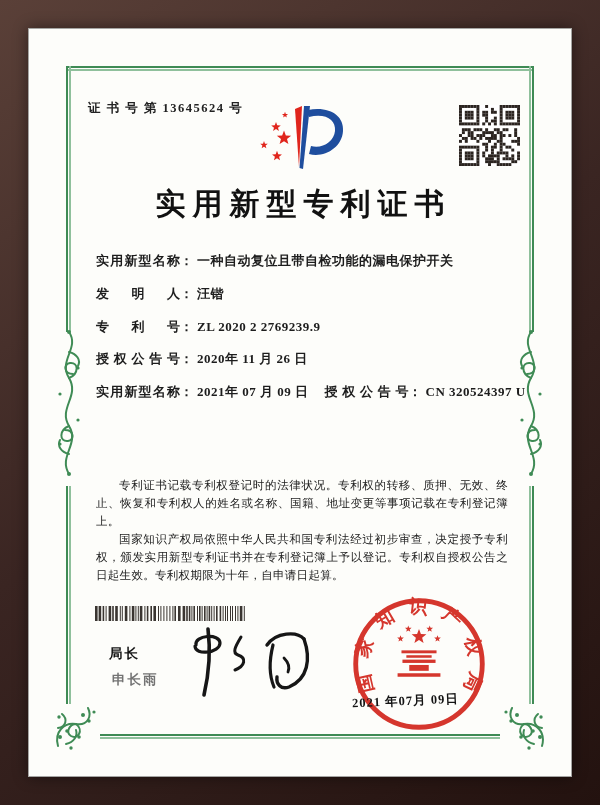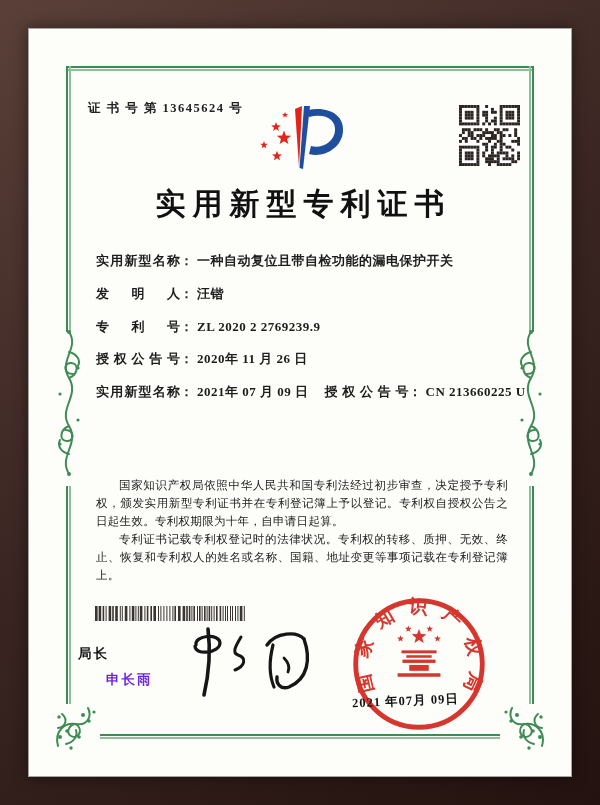--- a/index.html
+++ b/index.html
@@ -29,23 +29,23 @@
   .fields{position:absolute;left:68px;top:224px;width:430px;font-size:13px;font-weight:600;color:#1d1d1d;}
   .frow{height:20px;margin-bottom:12.8px;white-space:nowrap;}
   .flabel{display:inline-block;width:84px;text-align:justify;text-align-last:justify;vertical-align:top;}
   .fcolon{display:inline-block;margin-right:4px;}
   .fvalue{letter-spacing:0.5px;}
   .grant-no{margin-left:16px;font-family:Liberation Mono, monospace;}
   .body-text{position:absolute;left:68px;top:448px;width:412px;font-size:11.5px;line-height:18px;
     color:#222;text-align:justify;letter-spacing:0.3px;}
   .body-text p{margin:0;text-indent:2em;}
   .barcode{position:absolute;left:67px;top:578px;}
-  .director-title{position:absolute;left:50px;top:617px;font-size:13.5px;font-weight:600;letter-spacing:2px;color:#111;
+  .director-title{position:absolute;left:81px;top:617px;font-size:13.5px;font-weight:600;letter-spacing:2px;color:#111;
     font-family:"Liberation Sans","DejaVu Sans",sans-serif;}
-  .director-name{position:absolute;left:78px;top:643px;font-size:13.5px;font-weight:600;letter-spacing:2px;color:#6d28d9;
+  .director-name{position:absolute;left:84px;top:643px;font-size:13.5px;font-weight:600;letter-spacing:2px;color:#737373;
     font-family:"Liberation Sans","DejaVu Sans",sans-serif;}
   .signature{position:absolute;left:147px;top:595px;}
   .seal{position:absolute;left:317px;top:562px;}
   .seal-date{position:absolute;left:324px;top:664px;width:150px;font-size:12.5px;font-weight:600;
     letter-spacing:1px;color:#141414;transform:rotate(-2.5deg);}
 </style>
 </head>
 <body>
 
 <div class="frame" style="--gr: #3f8b55; --grl: #8fc09c; --sr: #d2281e; --lr: #e0251c; --lb: #1f4e9e;">
@@ -379,27 +379,27 @@
       <div class="frow">
         <span class="flabel">发　明　人</span><span class="fcolon">：</span><span class="fvalue">汪锴</span>
       </div>
       <div class="frow">
         <span class="flabel">专　利　号</span><span class="fcolon">：</span><span class="fvalue">ZL 2020 2 2769239.9</span>
       </div>
       <div class="frow">
         <span class="flabel">授权公告号</span><span class="fcolon">：</span><span class="fvalue">2020年 11 月 26 日</span>
       </div>
       <div class="frow">
-        <span class="flabel">实用新型名称</span><span class="fcolon">：</span><span class="fvalue">2021年 07 月 09 日</span><span class="flabel grant-no">授权公告号</span><span class="fcolon">：</span><span class="fvalue">CN 213660225 U</span>
+        <span class="flabel">实用新型名称</span><span class="fcolon">：</span><span class="fvalue">2021年 07 月 09 日</span><span class="flabel grant-no">授权公告号</span><span class="fcolon">：</span><span class="fvalue">CN 320524397 U</span>
       </div>
     </div>
 
     <div class="body-text">
+      <p>专利证书记载专利权登记时的法律状况。专利权的转移、质押、无效、终止、恢复和专利权人的姓名或名称、国籍、地址变更等事项记载在专利登记簿上。</p>
       <p>国家知识产权局依照中华人民共和国专利法经过初步审查，决定授予专利权，颁发实用新型专利证书并在专利登记簿上予以登记。专利权自授权公告之日起生效。专利权期限为十年，自申请日起算。</p>
-      <p>专利证书记载专利权登记时的法律状况。专利权的转移、质押、无效、终止、恢复和专利权人的姓名或名称、国籍、地址变更等事项记载在专利登记簿上。</p>
     </div>
 
     <svg class="barcode" id="barcode" width="152" height="15" viewBox="0 0 152 15">
         <rect x="0.00" y="0" width="2.60" height="15" fill="#3a3531"></rect>
         <rect x="3.60" y="0" width="2.60" height="15" fill="#3a3531"></rect>
         <rect x="7.60" y="0" width="1.60" height="15" fill="#3a3531"></rect>
         <rect x="10.60" y="0" width="1.00" height="15" fill="#3a3531"></rect>
         <rect x="13.60" y="0" width="2.60" height="15" fill="#3a3531"></rect>
         <rect x="17.20" y="0" width="1.60" height="15" fill="#3a3531"></rect>
         <rect x="20.20" y="0" width="2.60" height="15" fill="#3a3531"></rect>

